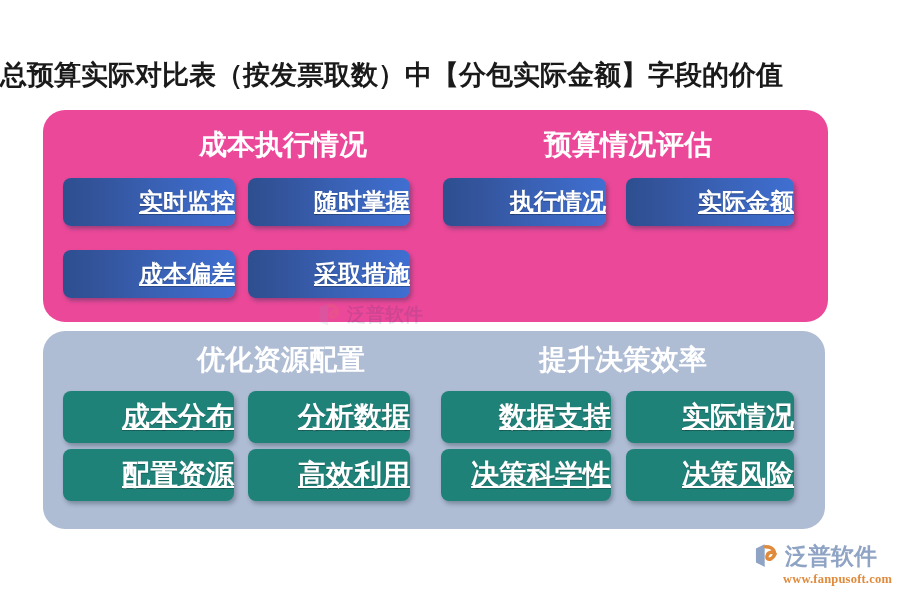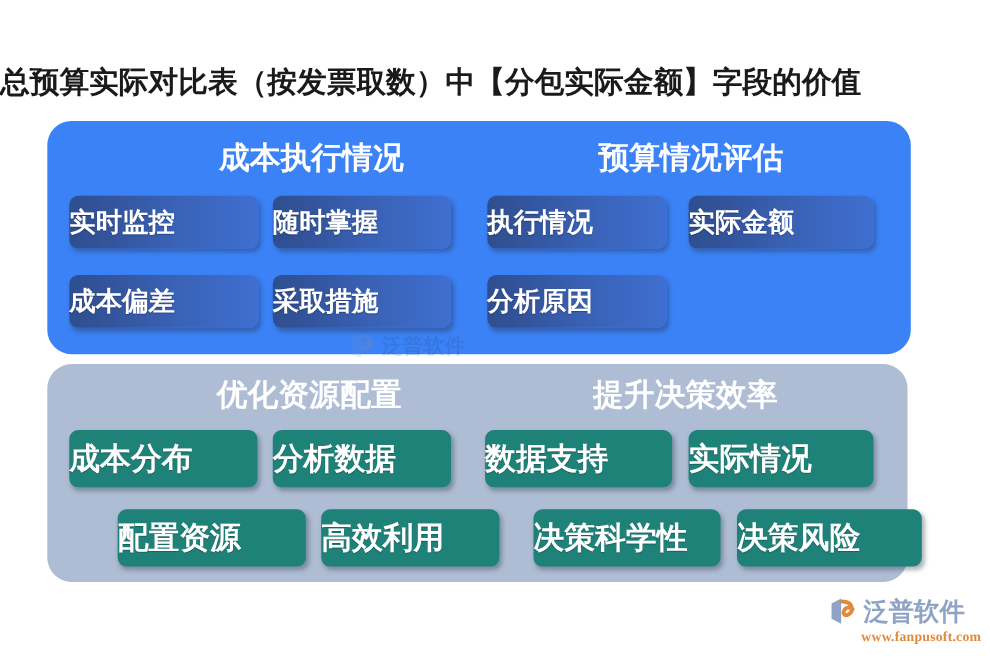--- a/index.html
+++ b/index.html
@@ -41,21 +41,21 @@
   
   .panel {
     position: absolute;
     box-sizing: border-box;
   }
   .panel-blue {
     left: 43px;
     top: 110px;
     width: 785px;
     height: 212px;
-    background: #3b82f6;
+    background: #ec4899;
     border-radius: 22px;
   }
   .panel-steel {
     left: 43px;
     top: 331px;
     width: 782px;
     height: 198px;
     background: #aebcd4;
     border-radius: 22px;
   }
@@ -75,27 +75,28 @@
   .head-blue-right { left: 405px; top: 18px;  width: 360px; }
   .head-steel-left  { left: 58px;  top: 12px; width: 360px; }
   .head-steel-right { left: 400px; top: 12px; width: 360px; }
 
   
   .btn {
     position: absolute;
     box-sizing: border-box;
     display: flex;
     align-items: center;
-    justify-content: flex-start;
+    justify-content: flex-end;
     font-family: "Liberation Serif", "DejaVu Serif", serif;
     font-weight: bold;
     color: #ffffff;
     white-space: nowrap;
     border-radius: 8px;
     text-shadow: 0 1px 1px rgba(0,0,0,0.25);
+    text-decoration: underline;
   }
   .btn-blue {
     background: linear-gradient(to right, #2d4f8f 0%, #33539a 18%, #3a63b8 60%, #3f6fd1 100%);
     box-shadow: 2px 3px 4px rgba(40,50,80,0.40);
     font-size: 24px;
   }
   .btn-teal {
     background: #1f8279;
     box-shadow: 2px 3px 4px rgba(40,60,70,0.38);
     font-size: 28px;
@@ -108,21 +109,21 @@
   .bb-c4 { left: 583px; width: 168px; }
   .bb-r1 { top: 68px;  height: 48px; }
   .bb-r2 { top: 140px; height: 48px; }
 
   
   .tb-c1 { left: 20px;  width: 171px; }
   .tb-c2 { left: 205px; width: 162px; }
   .tb-c3 { left: 398px; width: 170px; }
   .tb-c4 { left: 583px; width: 168px; }
   .tb-r1 { top: 60px;  height: 52px; }
-  .tb-r2 { top: 132px; height: 52px; margin-left: 44px; }
+  .tb-r2 { top: 118px; height: 52px; }
 
   
   .watermark {
     position: absolute;
     left: 272px;
     top: 185px;
     width: 150px;
     height: 40px;
     opacity: 0.14;
     pointer-events: none;
@@ -210,23 +211,20 @@
     <div class="btn btn-blue bb-c2 bb-r2">
       <span>采取措施</span>
     </div>
 
     <div class="btn btn-blue bb-c3 bb-r1">
       <span>执行情况</span>
     </div>
     <div class="btn btn-blue bb-c4 bb-r1">
       <span>实际金额</span>
     </div>
-    <div class="btn btn-blue bb-c3 bb-r2">
-      <span>分析原因</span>
-    </div>
   </div>
 
   <div class="panel panel-steel">
 
     <div class="section-head head-steel-left">优化资源配置</div>
 
     <div class="section-head head-steel-right">提升决策效率</div>
 
     <div class="btn btn-teal tb-c1 tb-r1">
       <span>成本分布</span>

